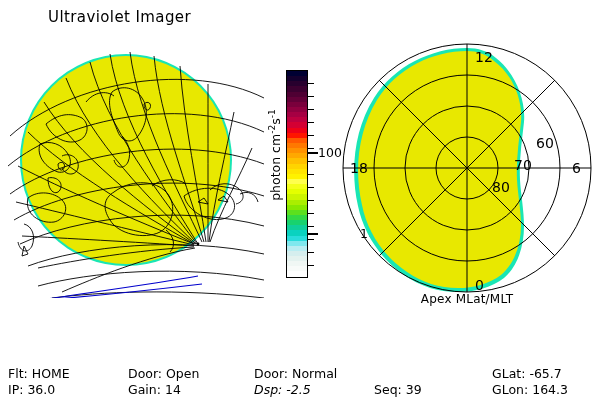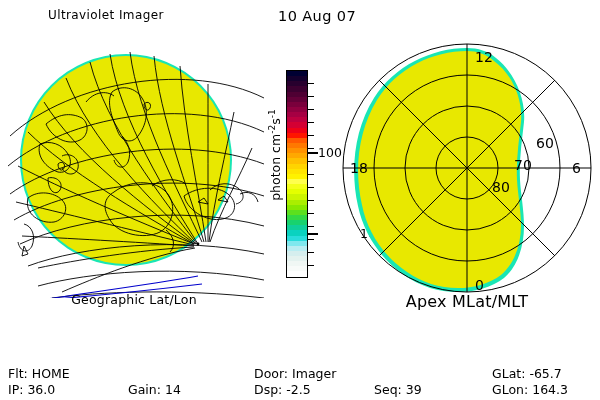--- a/index.html
+++ b/index.html
@@ -3,21 +3,21 @@
 <meta charset="utf-8">
 <style>
   html,body{margin:0;padding:0;background:#ffffff;}
   body{width:600px;height:400px;overflow:hidden;
        font-family:"DejaVu Sans","Liberation Sans",sans-serif;
        color:#000;position:relative;}
   #app{position:absolute;left:0;top:0;width:600px;height:400px;}
 
   
   .header{position:absolute;left:0;top:4px;width:600px;height:26px;}
-  .hdr-title{position:absolute;left:48px;top:4px;font-size:12px;letter-spacing:.4px;}
+  .hdr-title{position:absolute;left:48px;top:4px;font-size:15px;letter-spacing:.4px;}
   .hdr-date{position:absolute;left:278px;top:4px;font-size:14.5px;letter-spacing:.4px;}
   .hdr-time{position:absolute;left:430px;top:4px;font-size:14.5px;letter-spacing:.4px;}
 
   
   .geo-panel{position:absolute;left:2px;top:40px;width:262px;height:258px;}
   .geo-caption{position:absolute;left:2px;top:292px;width:264px;text-align:center;
                font-size:12.5px;letter-spacing:.2px;}
 
   
   .cbar-wrap{position:absolute;left:262px;top:55px;width:80px;height:240px;}
@@ -29,37 +29,36 @@
             border:1px solid #000;box-sizing:border-box;overflow:hidden;}
   .cbar-seg{width:100%;}
   .cbar-ticks{position:absolute;left:46px;top:15px;width:8px;height:208px;}
   .cb-tick{position:absolute;left:0;width:6px;height:1px;background:#000;}
   .cb-tick.major{width:8px;height:1px;}
   .cb-lab{position:absolute;left:56px;font-size:12.5px;transform:translateY(-50%);}
 
   
   .apex-panel{position:absolute;left:336px;top:40px;width:262px;height:258px;}
   .apex-caption{position:absolute;left:336px;top:292px;width:262px;text-align:center;
-                font-size:16px;letter-spacing:.2px;}
+                font-size:12px;letter-spacing:.2px;}
 
   
   .orbit{position:absolute;left:0;top:300px;width:600px;height:56px;}
 
   
   .status{position:absolute;left:0;top:366px;width:548px;height:34px;}
   .st-cell{position:absolute;font-size:12.5px;white-space:nowrap;}
 </style>
 </head>
 <body>
 
 <div id="app">
 
   <div class="header">
     <div class="hdr-title">Ultraviolet Imager</div>
-    <div class="hdr-date">10 Aug 07</div>
   </div>
 
   <div class="geo-panel">
     <svg width="262" height="258" viewBox="0 0 262 258">
       <defs>
         <clipPath id="geoClip">
           <circle cx="124" cy="120" r="106"></circle>
         </clipPath>
         <clipPath id="geoDisk">
           <circle cx="124" cy="120" r="104"></circle>
@@ -133,21 +132,20 @@
         <path d="M 216 160 L 222 156 L 226 162 Z"></path>
 
         <path d="M 56 124 C 60 120 64 124 62 128 C 60 132 56 130 56 124 Z"></path>
         <path d="M 142 64 C 146 60 150 64 148 68 C 146 72 142 70 142 64 Z"></path>
       </g>
 
       <path d="M 14 264 C 60 256 140 246 196 236" stroke="#0000cc" stroke-width="1.2" fill="none"></path>
       <path d="M 16 262 C 70 258 150 250 200 244" stroke="#0000cc" stroke-width="1.2" fill="none"></path>
     </svg>
   </div>
-  <div class="geo-caption">Geographic Lat/Lon</div>
 
   <div class="cbar-wrap">
     <div class="cbar-axislabel">
       <span>photon cm</span><sup>-2</sup><span>s</span><sup>-1</sup>
     </div>
     <div class="cbar-box" id="cbarBox">
         <div class="cbar-seg" style="height: 5.15px; background: rgb(0, 0, 51);"></div>
         <div class="cbar-seg" style="height: 5.15px; background: rgb(20, 0, 46);"></div>
         <div class="cbar-seg" style="height: 5.15px; background: rgb(40, 0, 46);"></div>
         <div class="cbar-seg" style="height: 5.15px; background: rgb(60, 0, 48);"></div>
@@ -272,22 +270,23 @@
     
     
 
     
 
     
   </div>
 
   <div class="status" id="statusBlock">
       <div class="st-cell" style="left: 8px; top: 0px;"><span>Flt: </span><span>HOME</span></div>
-      <div class="st-cell" style="left: 254px; top: 0px;"><span>Door: </span><span>Imager</span></div>
+      <div class="st-cell" style="left: 128px; top: 0px;"><span>Door: </span><span>Open</span></div>
+      <div class="st-cell" style="left: 254px; top: 0px;"><span>Door: </span><span>Normal</span></div>
       <div class="st-cell" style="left: 492px; top: 0px;"><span>GLat: </span><span>-65.7</span></div>
       <div class="st-cell" style="left: 8px; top: 16px;"><span>IP: </span><span>36.0</span></div>
       <div class="st-cell" style="left: 128px; top: 16px;"><span>Gain: </span><span>14</span></div>
-      <div class="st-cell" style="left: 254px; top: 16px;"><span>Dsp: </span><span>-2.5</span></div>
+      <div class="st-cell" style="left: 254px; top: 16px; font-style: italic;"><span>Dsp: </span><span>-2.5</span></div>
       <div class="st-cell" style="left: 374px; top: 16px;"><span>Seq: </span><span>39</span></div>
       <div class="st-cell" style="left: 492px; top: 16px;"><span>GLon: </span><span>164.3</span></div>
     </div>
 
 </div>
 
 </body></html>

